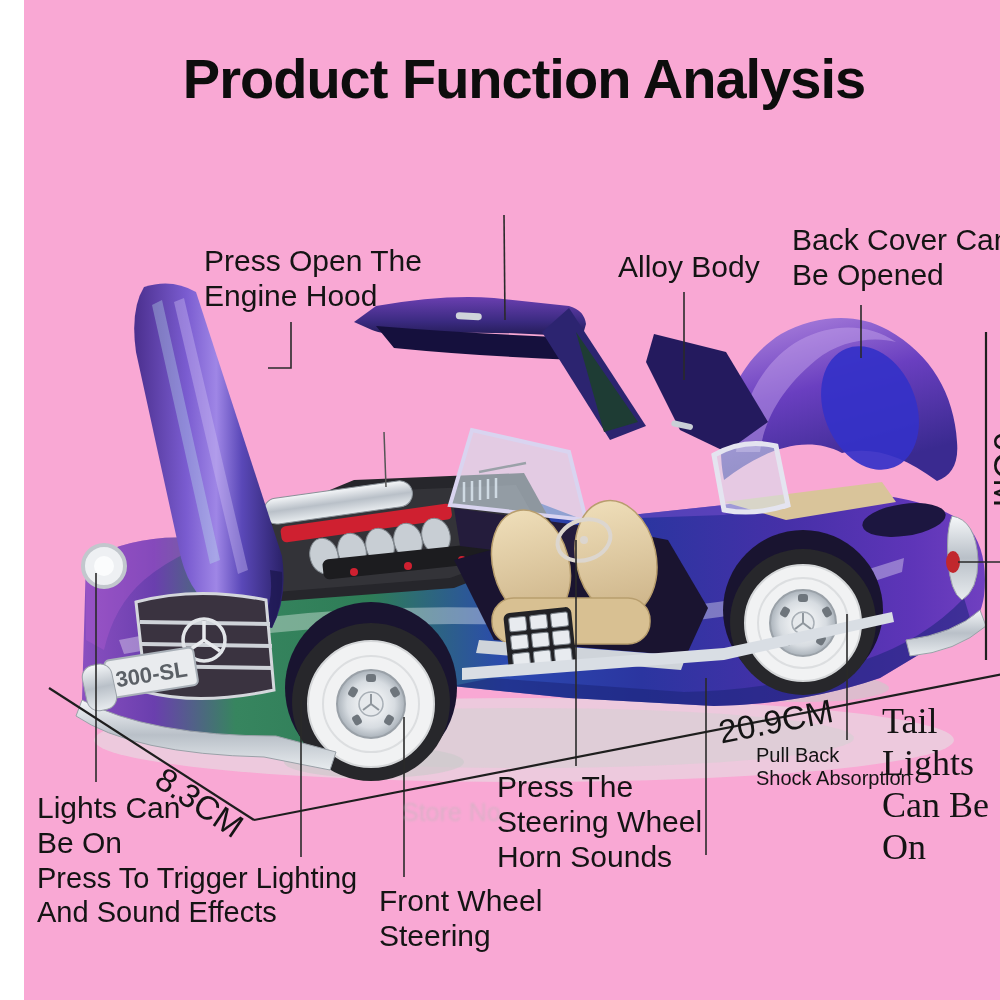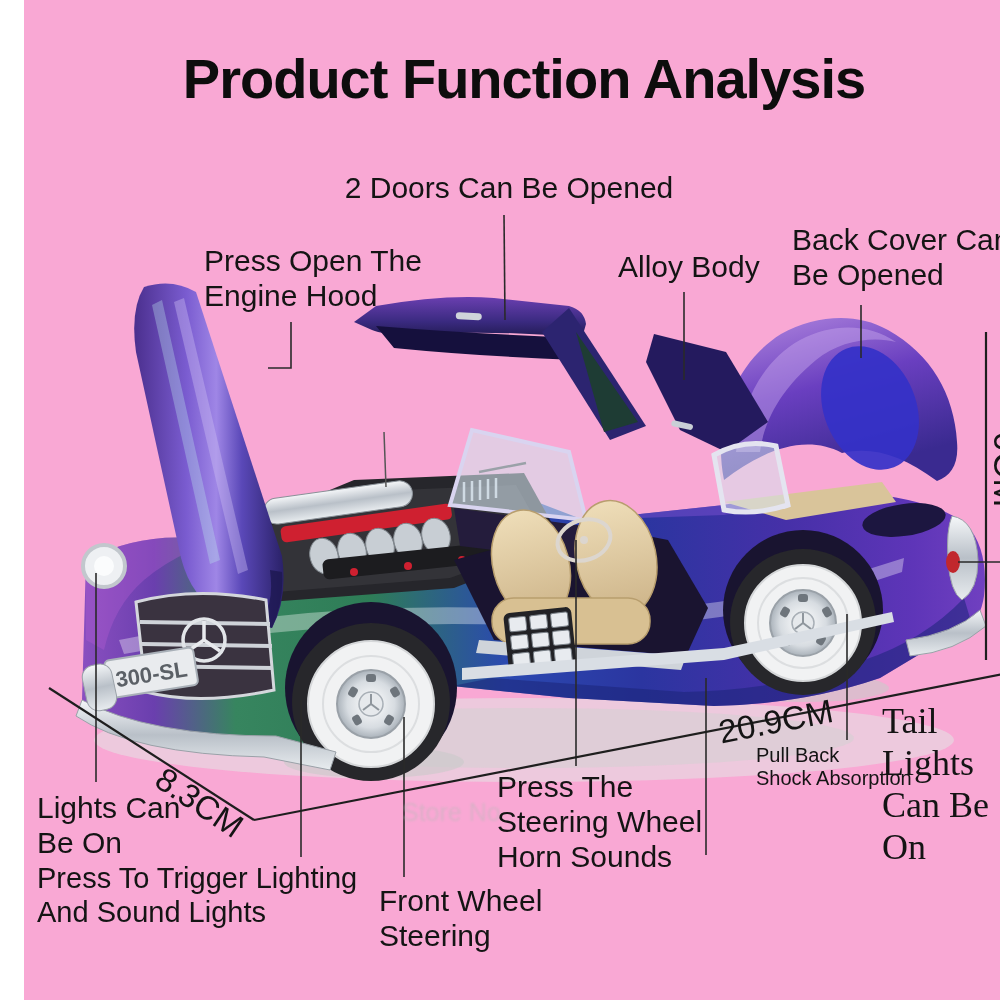--- a/index.html
+++ b/index.html
@@ -283,37 +283,36 @@
     <line x1="277" y1="700" x2="277" y2="857"></line>
     <line x1="72" y1="573" x2="72" y2="782"></line>
   </g>
   <g stroke="#1e1e1e" stroke-width="2.2" fill="none">
     <line x1="962" y1="332" x2="962" y2="660"></line>
     <line x1="25" y1="688" x2="230" y2="820"></line>
     <line x1="230" y1="820" x2="1000" y2="670"></line>
   </g>
 </svg>
 
-<div class="ann nowrap lbl" id="ann-doors">2 Doors Can Be Opened</div>
 <div class="ann lbl" id="ann-hood">Press Open The
 Engine Hood</div>
 <div class="ann lbl" id="ann-back">Back Cover Can
 Be Opened</div>
 <div class="ann nowrap lbl" id="ann-alloy">Alloy Body</div>
 <div class="ann lbl" id="ann-tail">Tail Lights
 Can Be On</div>
 <div class="ann lbl" id="ann-pull">Pull Back
 Shock Absorption</div>
 <div class="ann lbl" id="ann-fws">Front Wheel
 Steering</div>
 <div class="ann lbl" id="ann-horn">Press The
 Steering Wheel
 Horn Sounds</div>
 <div class="ann lbl" id="ann-lights">Lights Can
 Be On</div>
 <div class="ann lbl" id="ann-trigger">Press To Trigger Lighting
-And Sound Lights</div>
+And Sound Effects</div>
 
 <div class="ann dim nowrap lbl" id="ann-6cm">6CM</div>
 <div class="ann dim nowrap lbl" id="ann-209">20.9CM</div>
 <div class="ann dim nowrap lbl" id="ann-83">8.3CM</div>
 
 </div>
 
 </body></html>

